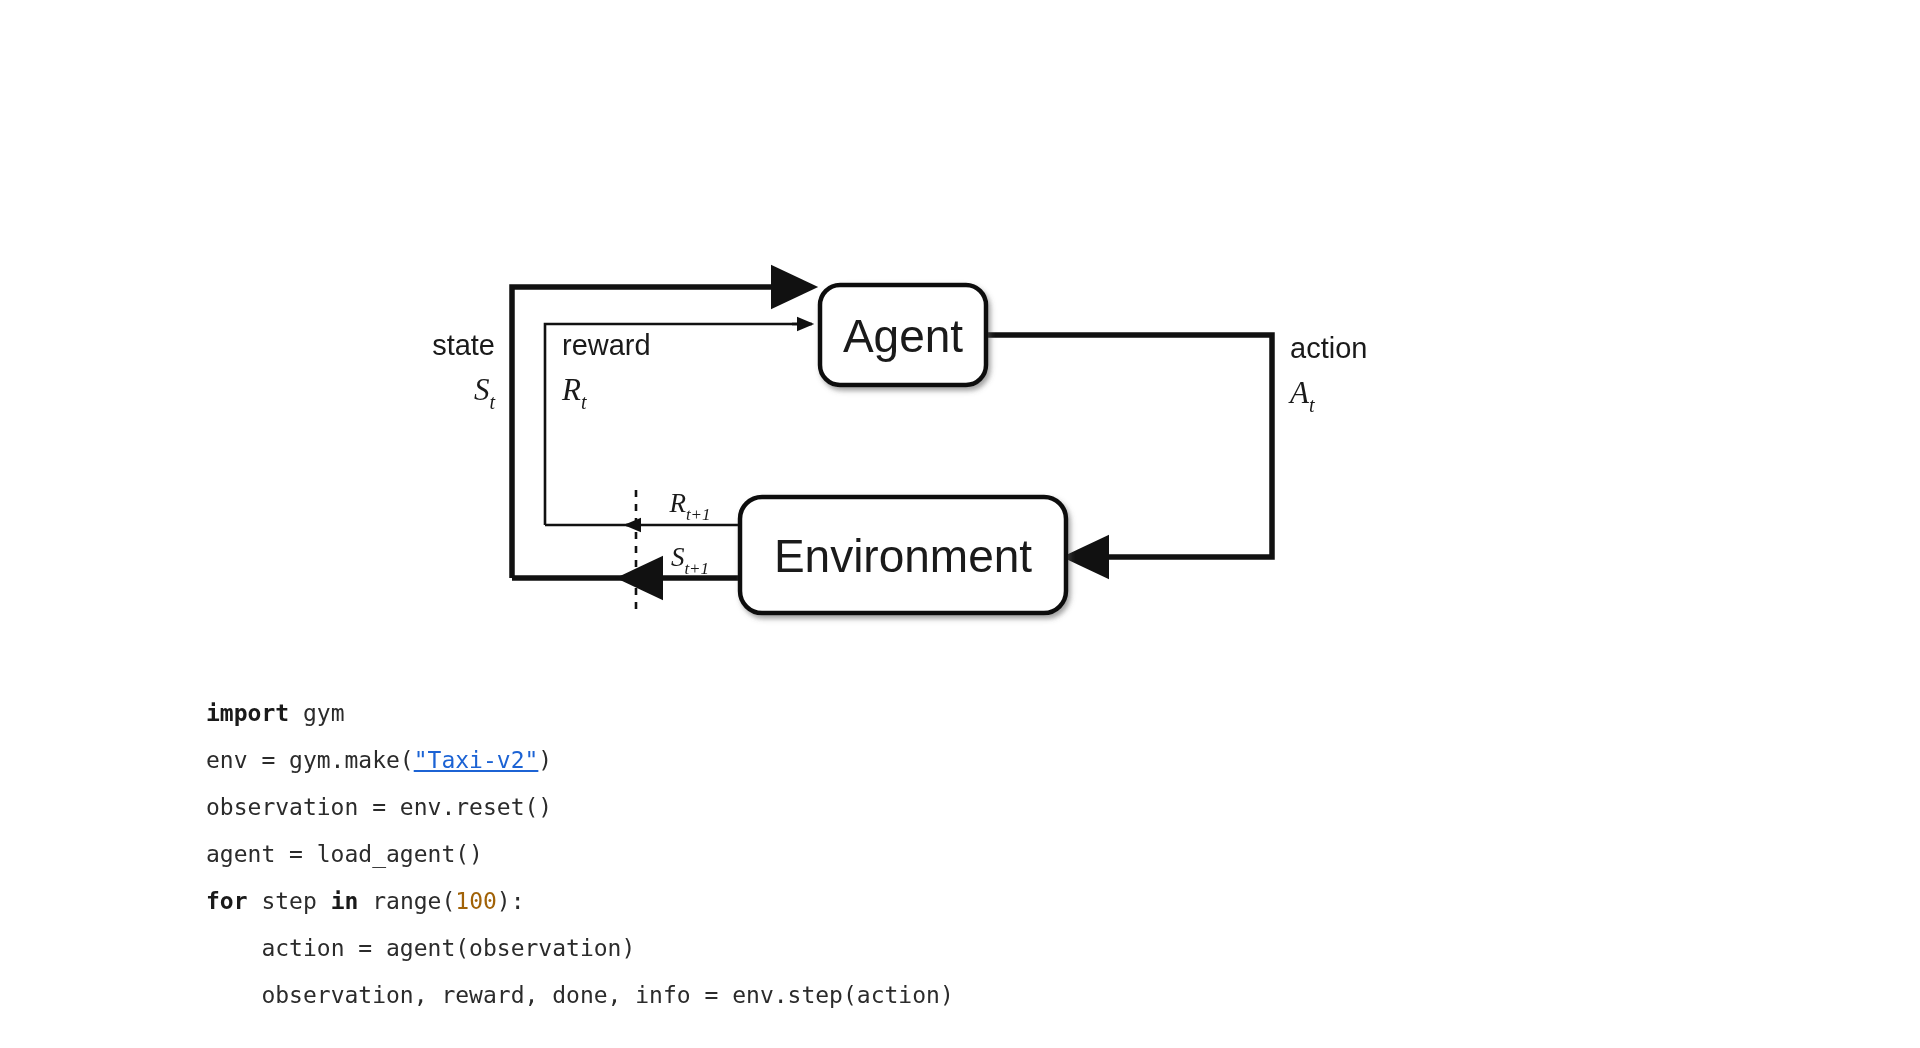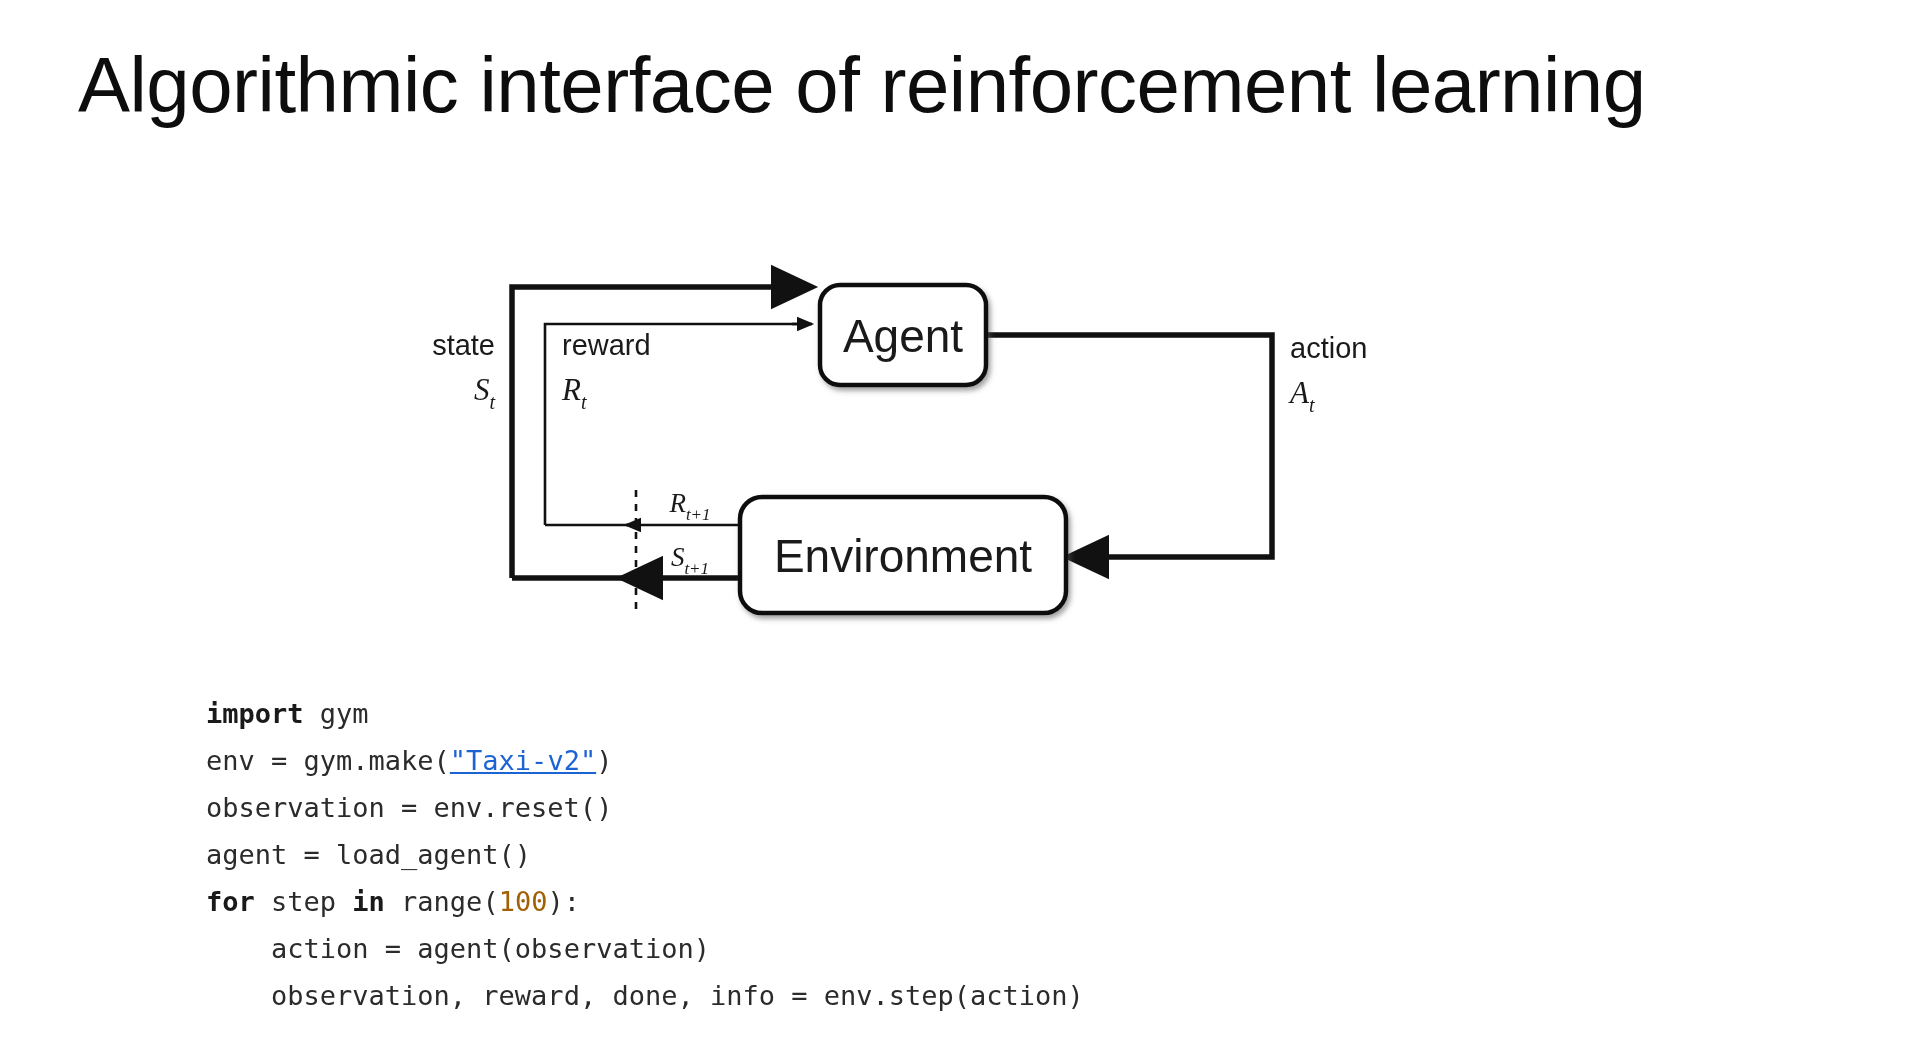--- a/index.html
+++ b/index.html
@@ -32,36 +32,35 @@
     left:0px; top:200px;
     width:1500px; height:450px;
   }
   .diagram svg{display:block;}
 
   
   .code{
     position:absolute;
     left:206px; top:690px;
     font-family:"DejaVu Sans Mono", monospace;
-    font-size:27px;
+    font-size:23px;
     line-height:47px;
     color:#2b2b2b;
     white-space:pre;
   }
   .code .ln{display:block;white-space:pre;}
   .kw{font-weight:bold;color:#1a1a1a;}
   .num{color:#a16207;}
   .lnk{color:#1c63d4;text-decoration:underline;}
 </style>
 </head>
 <body>
 
 <div class="slide">
 
-  <div class="title">Algorithmic interface of reinforcement learning</div>
 
   <div class="diagram">
     <svg width="1500" height="450" viewBox="0 0 1500 450" xmlns="http://www.w3.org/2000/svg">
       <defs>
         <marker id="arrBig" viewBox="0 0 12 12" refX="10" refY="6" markerWidth="9" markerHeight="9" orient="auto-start-reverse">
           <path d="M 0 0.6 L 11.5 6 L 0 11.4 z" fill="#111111"></path>
         </marker>
         <marker id="arrSmall" viewBox="0 0 12 12" refX="10" refY="6" markerWidth="7" markerHeight="7" orient="auto-start-reverse">
           <path d="M 0 1.2 L 11.5 6 L 0 10.8 z" fill="#111111"></path>
         </marker>

